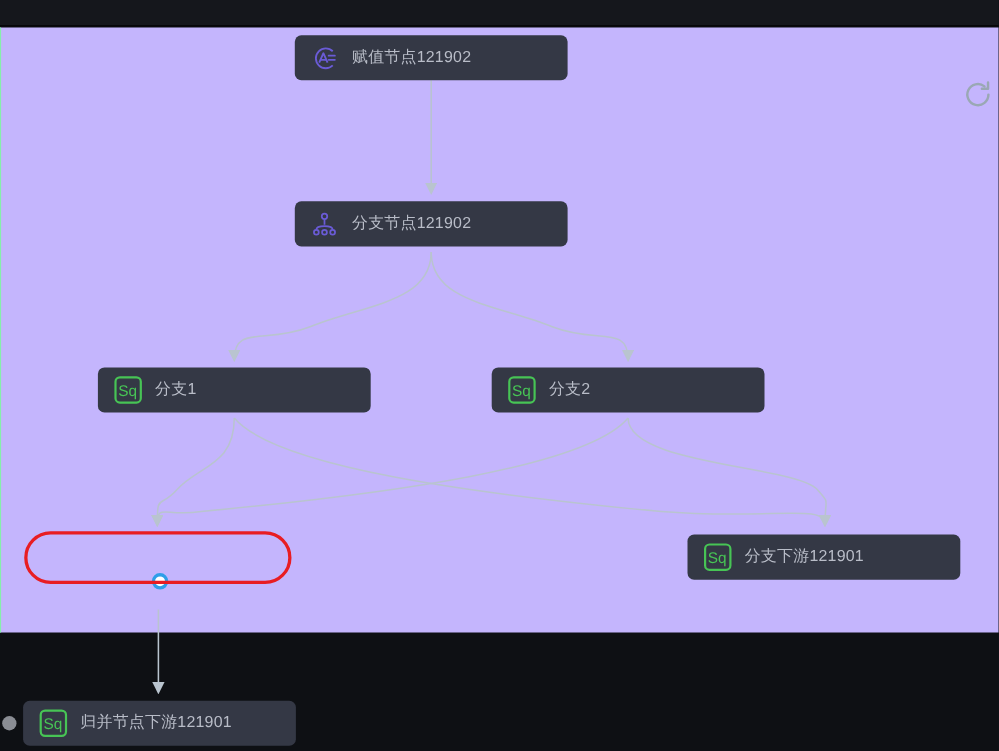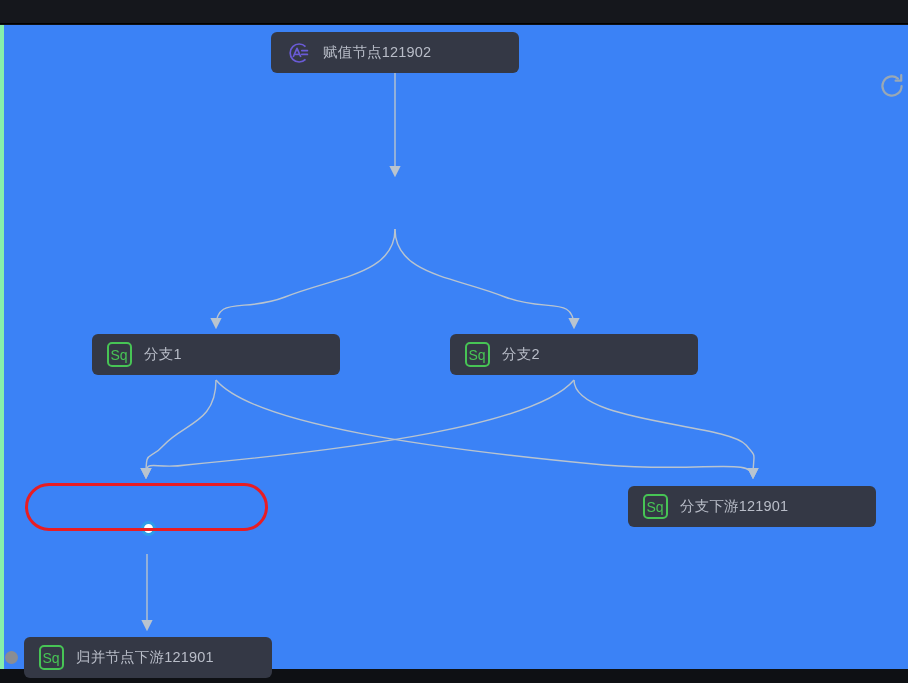--- a/index.html
+++ b/index.html
@@ -28,23 +28,23 @@
     height: 24px;
     background: #15171c;
     border-bottom: 1px solid #000;
   }
 
   
   #canvas {
     position: absolute;
     left: 0; top: 25px;
     width: 908px;
-    height: 644px;
-    background: #3b82f6;
-    border-left: 4px solid #86efac;
+    height: 550px;
+    background: #c4b5fd;
+    border-left: 1px solid #86efac;
   }
 
   #edges {
     position: absolute;
     left: 0; top: 0;
     width: 908px;
     height: 658px;
     pointer-events: none;
   }
 
@@ -173,20 +173,33 @@
         <svg width="24" height="24" viewBox="0 0 24 24">
           <path d="M19.5 5.6 A9 9 0 1 0 19.5 18.4" fill="none" stroke="#6a5bd6" stroke-width="1.7"></path>
           <path d="M7.2 16 L11 7.4 L14.8 16" fill="none" stroke="#6a5bd6" stroke-width="1.7" stroke-linejoin="round"></path>
           <path d="M8.6 13.4 L13.4 13.4" fill="none" stroke="#6a5bd6" stroke-width="1.6"></path>
           <path d="M15.8 9.6 L21.4 9.6 M15.8 13.4 L21.4 13.4" fill="none" stroke="#6a5bd6" stroke-width="1.7" stroke-linecap="round"></path>
         </svg>
       </span>
       <span class="node-label">赋值节点121902</span>
     </div>
 
+    <div class="node" style="left:267px; top:158px; width:248px;">
+      <span class="node-icon">
+        <svg width="24" height="24" viewBox="0 0 24 24">
+          <circle cx="12" cy="4.6" r="2.5" fill="none" stroke="#6a5bd6" stroke-width="1.6"></circle>
+          <path d="M12 7.1 L12 12.4" fill="none" stroke="#6a5bd6" stroke-width="1.6"></path>
+          <path d="M4.6 16.8 C 4.6 12.6 19.4 12.6 19.4 16.8" fill="none" stroke="#6a5bd6" stroke-width="1.6"></path>
+          <circle cx="4.6" cy="19.2" r="2.2" fill="none" stroke="#6a5bd6" stroke-width="1.6"></circle>
+          <circle cx="12" cy="19.2" r="2.2" fill="none" stroke="#6a5bd6" stroke-width="1.6"></circle>
+          <circle cx="19.4" cy="19.2" r="2.2" fill="none" stroke="#6a5bd6" stroke-width="1.6"></circle>
+        </svg>
+      </span>
+      <span class="node-label">分支节点121902</span>
+    </div>
 
     <div class="node" style="left:88px; top:309px; width:248px;">
       <span class="node-icon">
         <span class="sq-badge">Sq</span>
       </span>
       <span class="node-label">分支1</span>
     </div>
 
     <div class="node" style="left:446px; top:309px; width:248px;">
       <span class="node-icon">

